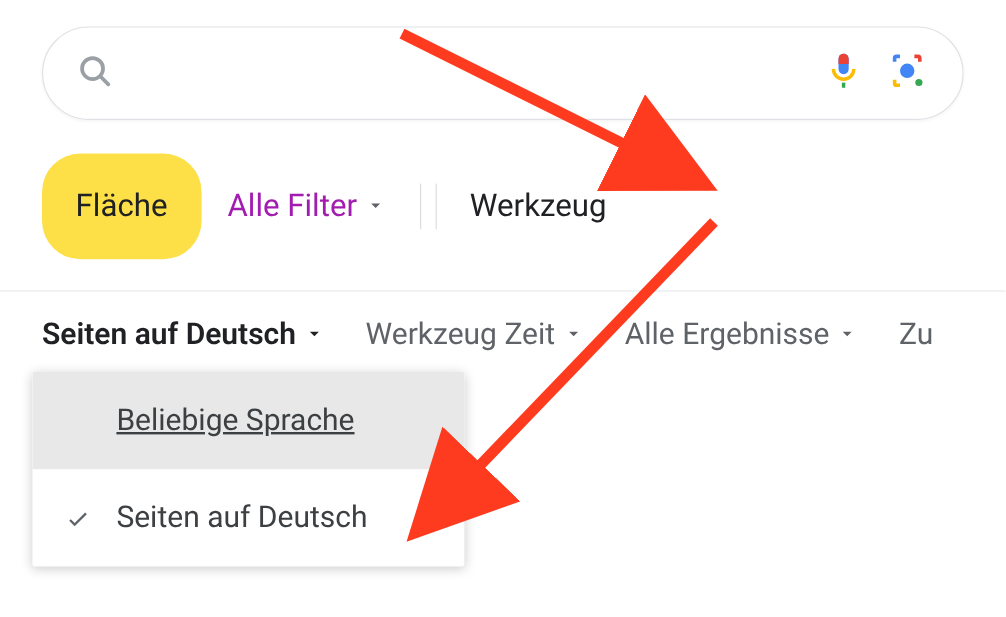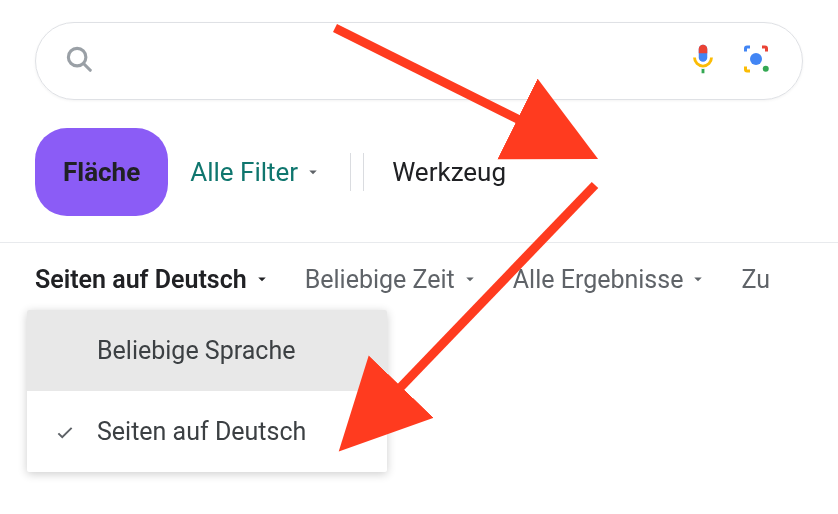--- a/index.html
+++ b/index.html
@@ -39,33 +39,33 @@
     cursor: pointer;
   }
   .tabs-row {
     display: flex;
     align-items: center;
     margin: 28px 0 0 35px;
     font-size: 26px;
     color: #202124;
   }
   .tab-pill {
-    background: #8b5cf6;
+    background: #fde047;
     border-radius: 32px;
     padding: 29px 28px;
-    font-weight: 700;
+    font-weight: 400;
     color: #202124;
     cursor: pointer;
   }
   .tab-item {
     display: flex;
     align-items: center;
     padding: 12px 22px;
     cursor: pointer;
-    color: #0f766e;
+    color: #a21caf;
     font-weight: 400;
   }
   .tab-item.dark { color: #202124; }
   .chev {
     margin-left: 6px;
   }
   .vdiv {
     width: 1px;
     height: 38px;
     background: #dadce0;
@@ -106,20 +106,21 @@
   .dd-item {
     display: flex;
     align-items: center;
     padding: 26px 24px;
     font-size: 25px;
     color: #3c4043;
     cursor: pointer;
   }
   .dd-item.hover {
     background: #e8e8e8;
+    text-decoration: underline;
   }
   .dd-check {
     width: 28px;
     display: flex;
     justify-content: center;
     color: #5f6368;
     margin-right: 18px;
     flex-shrink:0;
   }
   .dd-item.hover .dd-check { visibility: hidden; }
@@ -184,21 +185,21 @@
 <div class="tools-row">
   <div class="tool-item active">
     <span>Seiten auf Deutsch</span>
     <span class="chev">
       <svg width="18" height="18" viewBox="0 0 24 24">
           <path fill="#202124" d="M7 10l5 5 5-5z"></path>
         </svg>
     </span>
   </div>
   <div class="tool-item">
-    <span>Beliebige Zeit</span>
+    <span>Werkzeug Zeit</span>
     <span class="chev">
       <svg width="18" height="18" viewBox="0 0 24 24">
           <path fill="#5f6368" d="M7 10l5 5 5-5z"></path>
         </svg>
     </span>
   </div>
   <div class="tool-item">
     <span>Alle Ergebnisse</span>
     <span class="chev">
       <svg width="18" height="18" viewBox="0 0 24 24">

